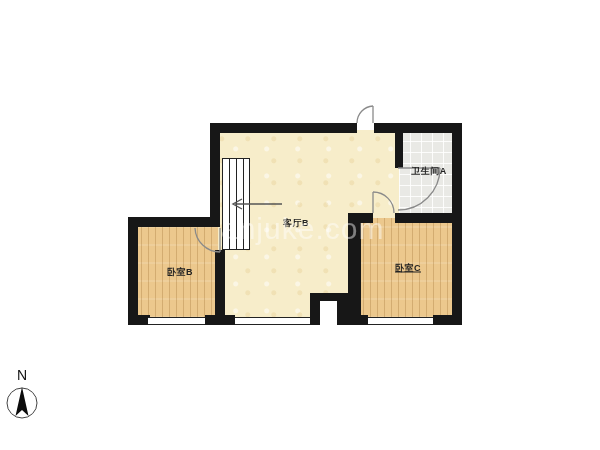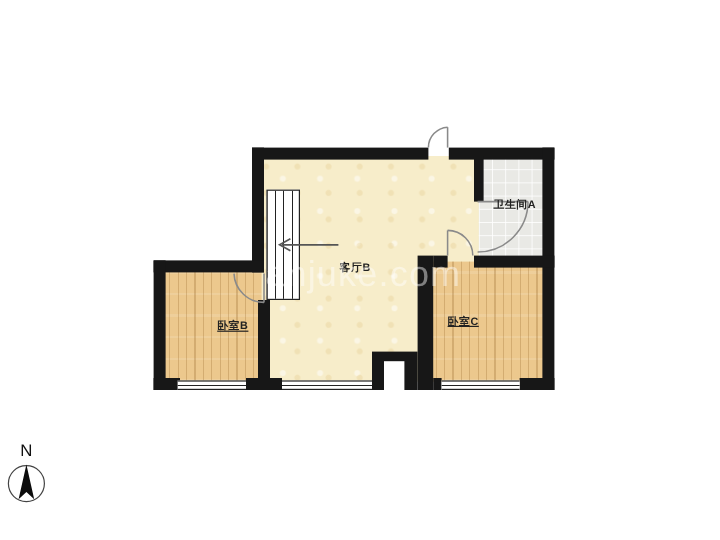--- a/index.html
+++ b/index.html
@@ -80,22 +80,22 @@
     transform: translate(-50%, -50%);
     font-size: 9px;
     color: #222;
     font-weight: 600;
     white-space: nowrap;
     z-index: 6;
     letter-spacing: 0.5px;
   }
   .lbl-living { left: 296px; top: 223px; }
   .lbl-bath   { left: 429px; top: 171px; text-align: right; }
-  .lbl-bed-b  { left: 194px; top: 272px; text-decoration: underline; }
-  .lbl-bed-c  { left: 386px; top: 268px; text-decoration: underline; }
+  .lbl-bed-b  { left: 180px; top: 272px; }
+  .lbl-bed-c  { left: 408px; top: 268px; text-decoration: underline; }
 
   
   .watermark {
     left: 193px; top: 212px;
     font-size: 30px;
     font-weight: normal;
     letter-spacing: 1px;
     color: rgba(255,255,255,0.45);
     z-index: 7;
     white-space: nowrap;

